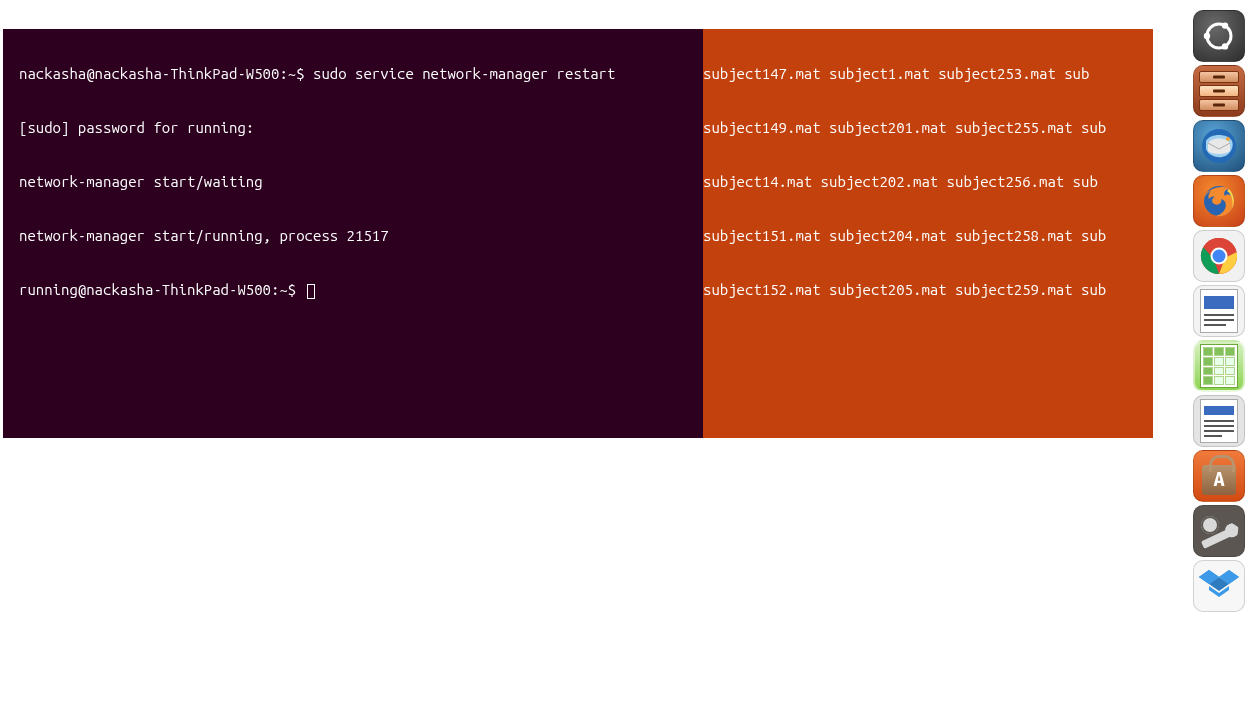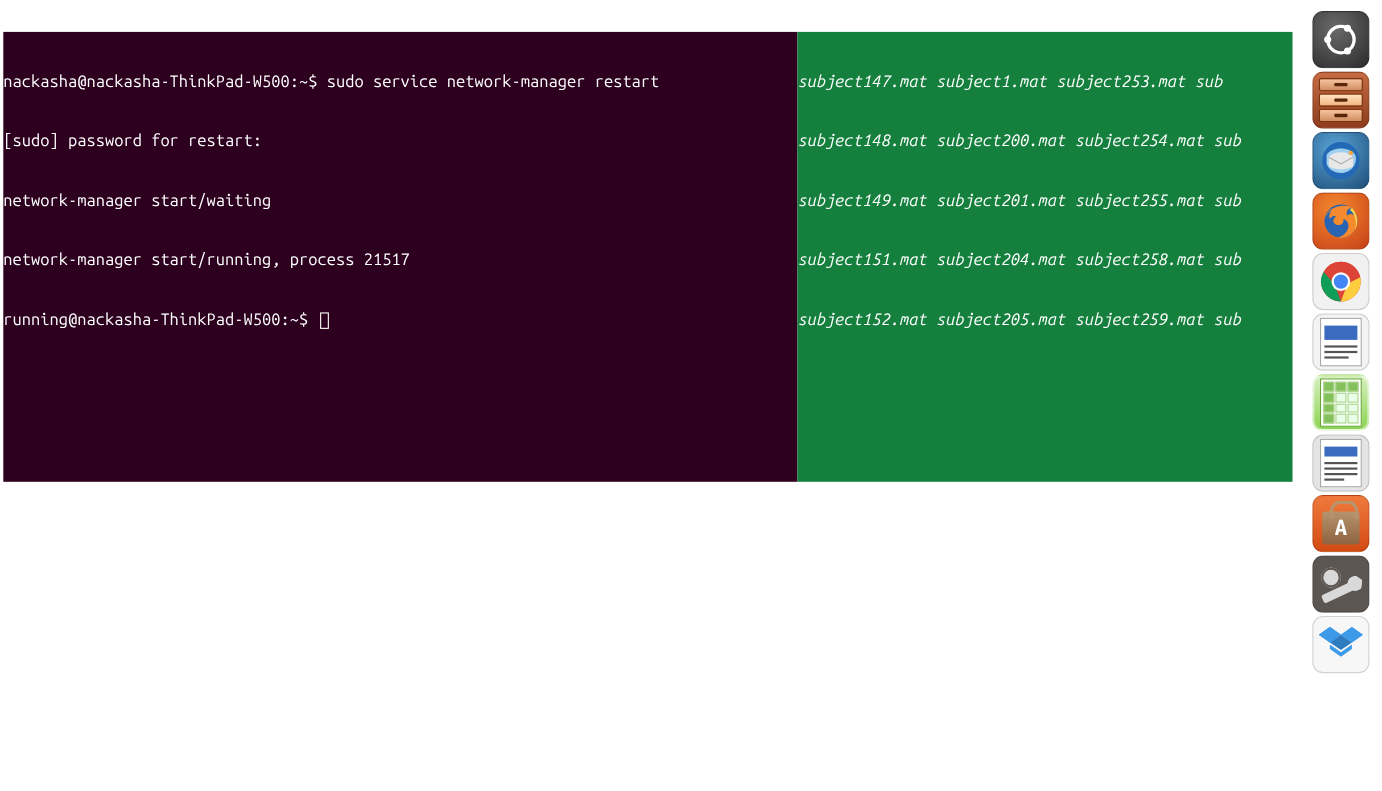--- a/index.html
+++ b/index.html
@@ -19,44 +19,43 @@
       width: 722px;
       height: 409px;
       background: #2c001e;
       color: #fff;
       font-size: 15px;
       line-height: 18px;
       padding: 0;
       white-space: pre;
       overflow: hidden;
     }
-    .terminal-left .line { white-space: nowrap; }
+    .terminal-left .line { white-space: nowrap; margin-left: 16px; }
     .terminal-left .cursor {
       display: inline-block;
       width: 8px;
       height: 15px;
       border: 1px solid #fff;
       vertical-align: middle;
       margin-left: 2px;
     }
 
     
     .terminal-right {
       position: absolute;
-      left: 725px;
+      left: 703px;
       top: 29px;
       width: 450px;
       height: 409px;
-      background: #15803d;
+      background: #c2410c;
       color: #fff;
       font-size: 15px;
       line-height: 18px;
       white-space: pre;
       overflow: hidden;
-      font-style: italic;
     }
     .terminal-right .line { white-space: nowrap; }
 
     
     .launcher {
       position: absolute;
       right: 3px;
       top: 10px;
       width: 68px;
       display: flex;
@@ -128,30 +127,30 @@
     .drawer-row::after{content:"";position:absolute;left:50%;top:50%;width:12px;height:3px;background:#5a260a;transform:translate(-50%,-50%);border-radius:1px;}
     .drawer-row.open{background:linear-gradient(#ffe2c2,#f1b581);}
 
     .ubuntu-swirl{width:36px;height:36px;}
   </style>
 </head>
 <body>
 
 <div class="terminal-left">
   <div class="line">nackasha@nackasha-ThinkPad-W500:~$ sudo service network-manager restart</div>
-  <div class="line">[sudo] password for restart:</div>
+  <div class="line">[sudo] password for running:</div>
   <div class="line">network-manager start/waiting</div>
   <div class="line">network-manager start/running, process 21517</div>
   <div class="line"><span>running@nackasha-ThinkPad-W500:~$ </span><span class="cursor"></span></div>
 </div>
 
 <div class="terminal-right">
   <div class="line">subject147.mat   subject1.mat     subject253.mat   sub</div>
-  <div class="line">subject148.mat   subject200.mat   subject254.mat   sub</div>
   <div class="line">subject149.mat   subject201.mat   subject255.mat   sub</div>
+  <div class="line">subject14.mat    subject202.mat   subject256.mat   sub</div>
   <div class="line">subject151.mat   subject204.mat   subject258.mat   sub</div>
   <div class="line">subject152.mat   subject205.mat   subject259.mat   sub</div>
   
   
   
   
   
   
   <div class="line"></div>
   

